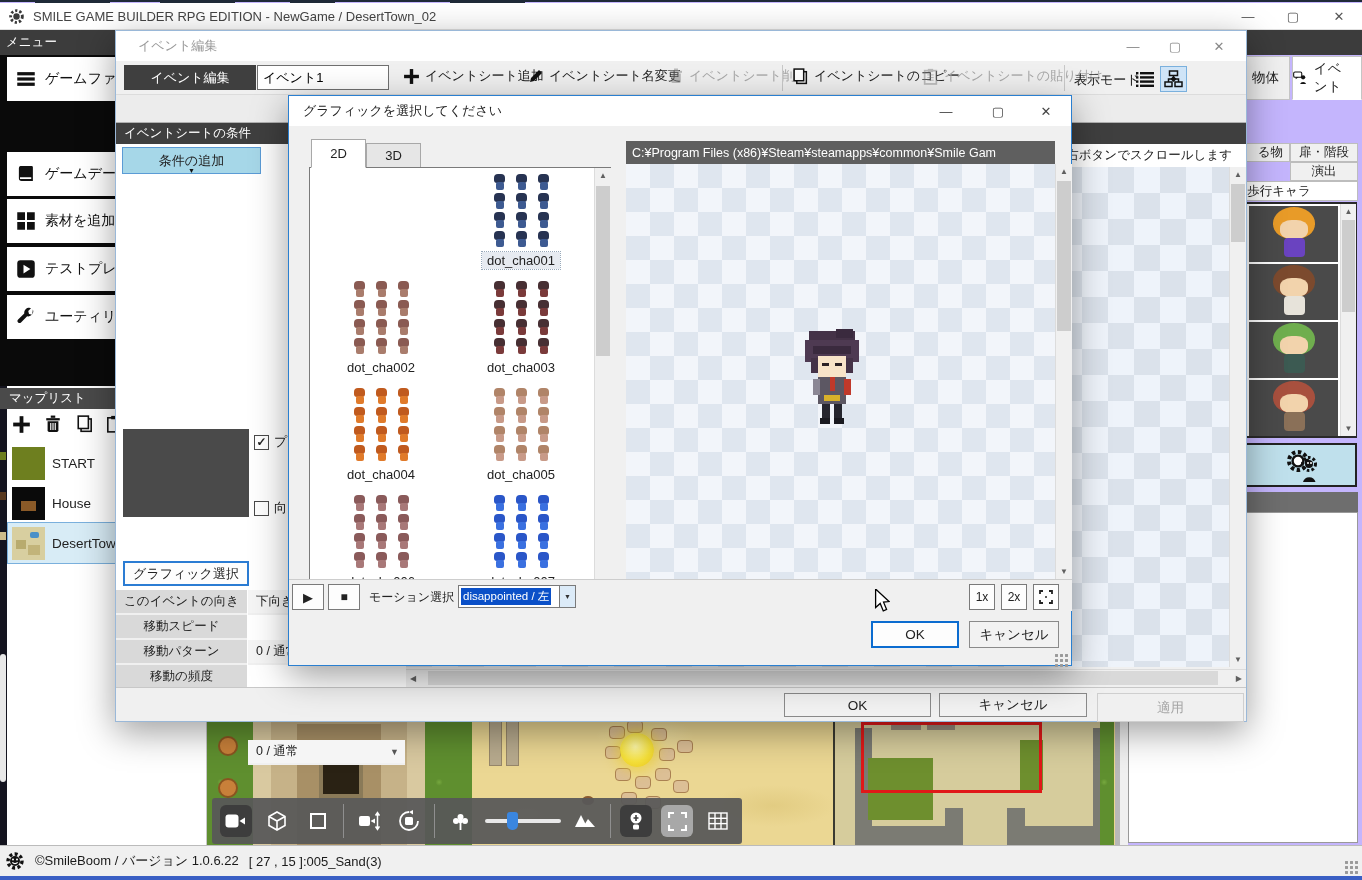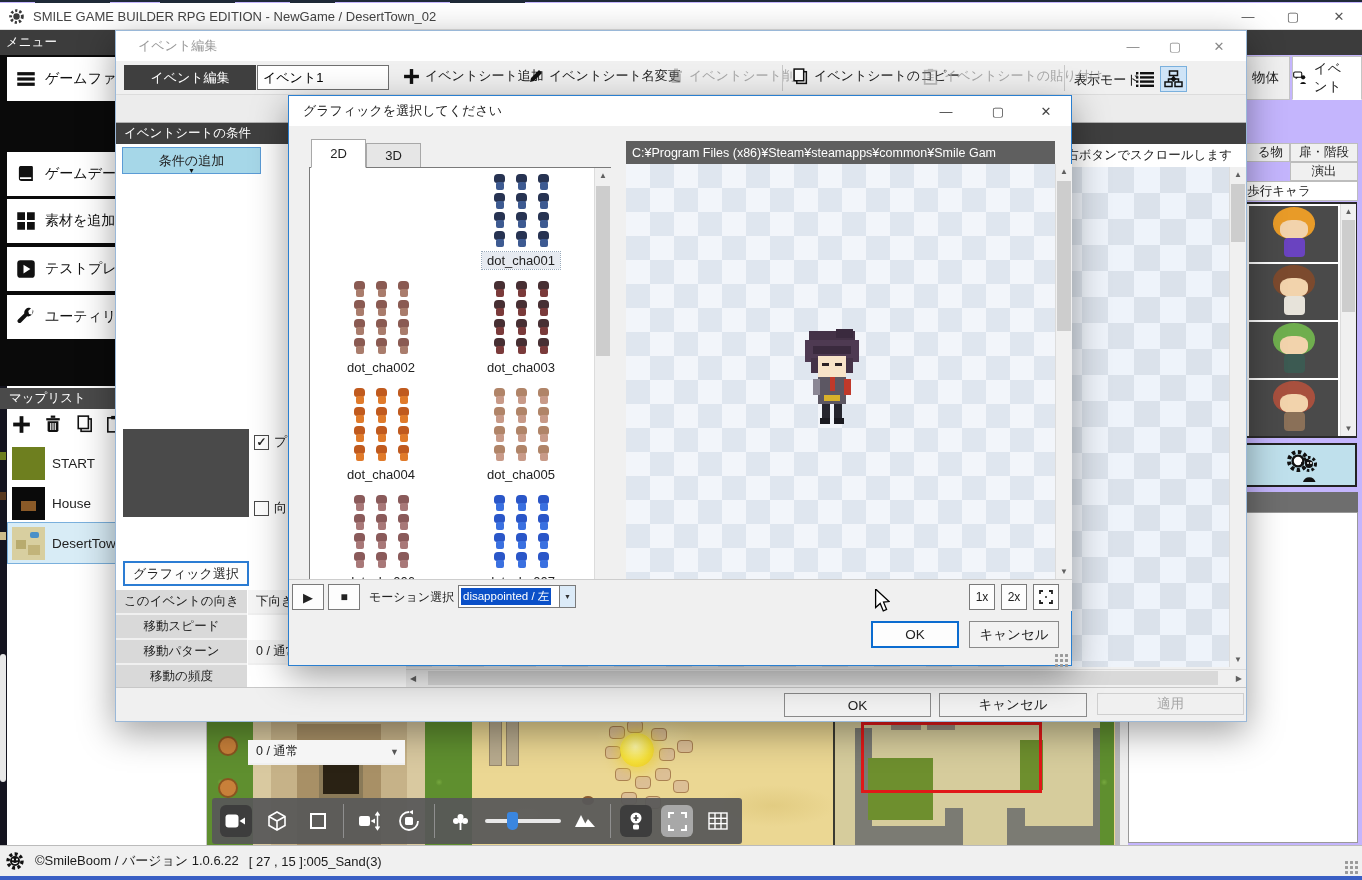--- a/index.html
+++ b/index.html
@@ -595,21 +595,21 @@
       <div style="position:absolute;left:22px;top:1px;height:14px;width:790px;background:#d9d9d9"></div>
     </div>
 
     <div class="abs" style="left:0;top:656px;width:1130px;height:34px;background:#f0f0f0;border-top:1px solid #c8c8c8"></div>
     <div class="btn abs" style="left:668px;top:662px;width:147px;height:24px">
         <span>OK</span>
       </div>
     <div class="btn abs" style="left:823px;top:662px;width:148px;height:24px">
         <span>キャンセル</span>
       </div>
-    <div class="btn disabled abs" style="left:981px;top:662px;width:147px;height:22px">
+    <div class="btn disabled abs" style="left:981px;top:662px;width:147px;height:29px">
         <span>適用</span>
       </div>
   </div>
 
   <div class="dialog" style="left:288px;top:95px;width:784px;height:571px;border:1px solid #2a7fd0;">
     <div class="dlg-title">
       <span style="margin-left:14px;font-size:13px;color:#222">グラフィックを選択してください</span>
       <div class="winbtn" style="position:absolute;left:640px;color:#444">—</div>
       <div class="winbtn" style="position:absolute;left:692px;color:#444">▢</div>
       <div class="winbtn" style="position:absolute;left:740px;color:#444">✕</div>

